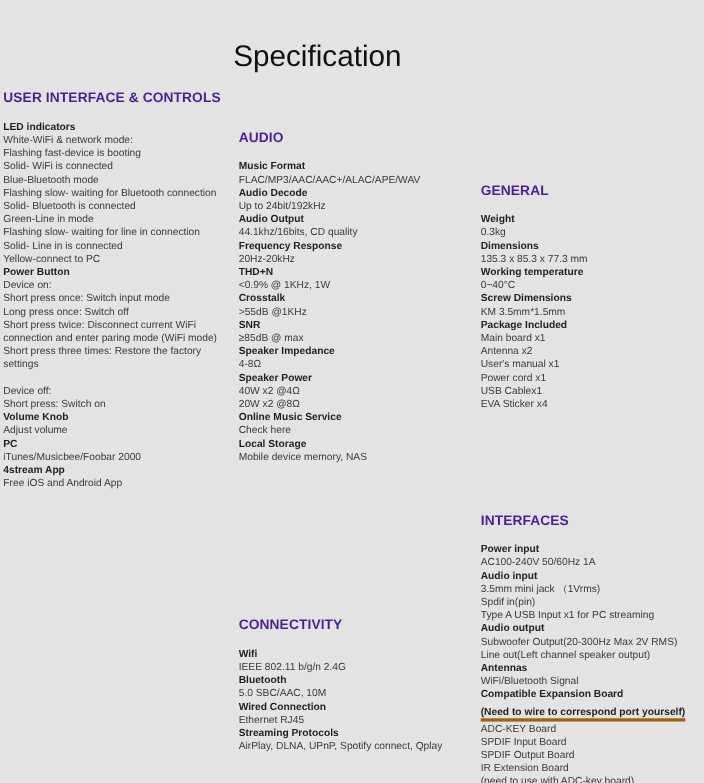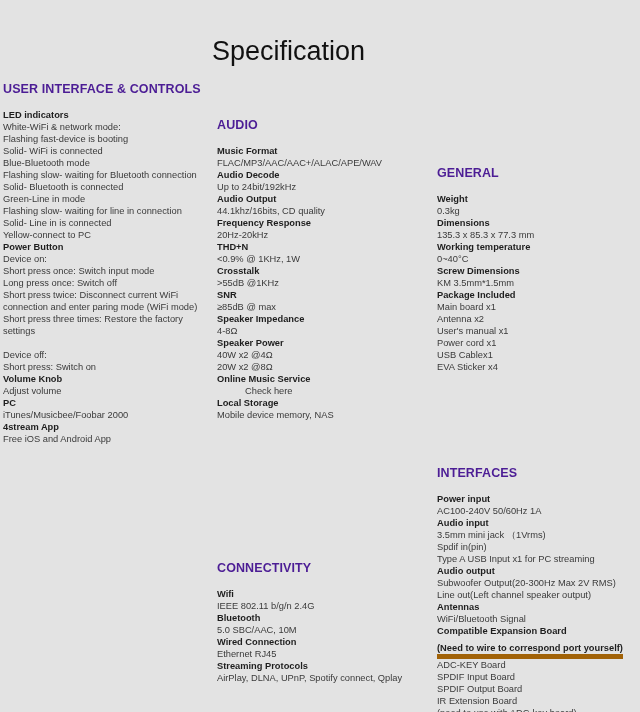--- a/index.html
+++ b/index.html
@@ -15,21 +15,21 @@
     }
     .section { position: absolute; }
     .sec-head {
       font-size: 12.5px; font-weight: bold; color: #4c1d95;
       margin: 0 0 13px 0; letter-spacing: 0.1px;
     }
     .line { font-size: 9.3px; line-height: 12px; white-space: nowrap; color: #3a3a3a; }
     .line.b { font-weight: bold; color: #1e1e1e; }
     .line.gap { height: 12px; }
     .line.link { color: #3a3a3a; }
-    .line.ul { border-bottom: 5px solid #a16207; display: inline-block; }
+    .line.ul { border-bottom: 3px solid #a16207; display: inline-block; }
     #sec-ui { left: 3px; top: 82px; width: 208px; }
     #sec-audio { left: 217px; top: 118px; width: 210px; }
     #sec-general { left: 437px; top: 166px; width: 200px; }
     #sec-conn { left: 217px; top: 526px; width: 210px; margin-top: 35px; }
     #sec-if { left: 437px; top: 466px; width: 200px; }
   </style>
 </head>
 <body>
 
 <h1 class="title">Specification</h1>
@@ -84,21 +84,21 @@
       <div class="line b">Crosstalk</div>
       <div class="line">&gt;55dB @1KHz</div>
       <div class="line b">SNR</div>
       <div class="line">≥85dB @ max</div>
       <div class="line b">Speaker Impedance</div>
       <div class="line">4-8Ω</div>
       <div class="line b">Speaker Power</div>
       <div class="line">40W x2 @4Ω</div>
       <div class="line">20W x2 @8Ω</div>
       <div class="line b">Online Music Service</div>
-      <a class="line link" style="display: block; text-decoration: none; margin-left: 28px;">Check here</a>
+      <a class="line link" style="display: block; text-decoration: none;">Check here</a>
       <div class="line b">Local Storage</div>
       <div class="line">Mobile device memory, NAS</div>
     </div>
 </div>
 
 <div class="section" id="sec-general">
   <div class="sec-head">GENERAL</div>
   <div class="lines">
       <div class="line b">Weight</div>
       <div class="line">0.3kg</div>

